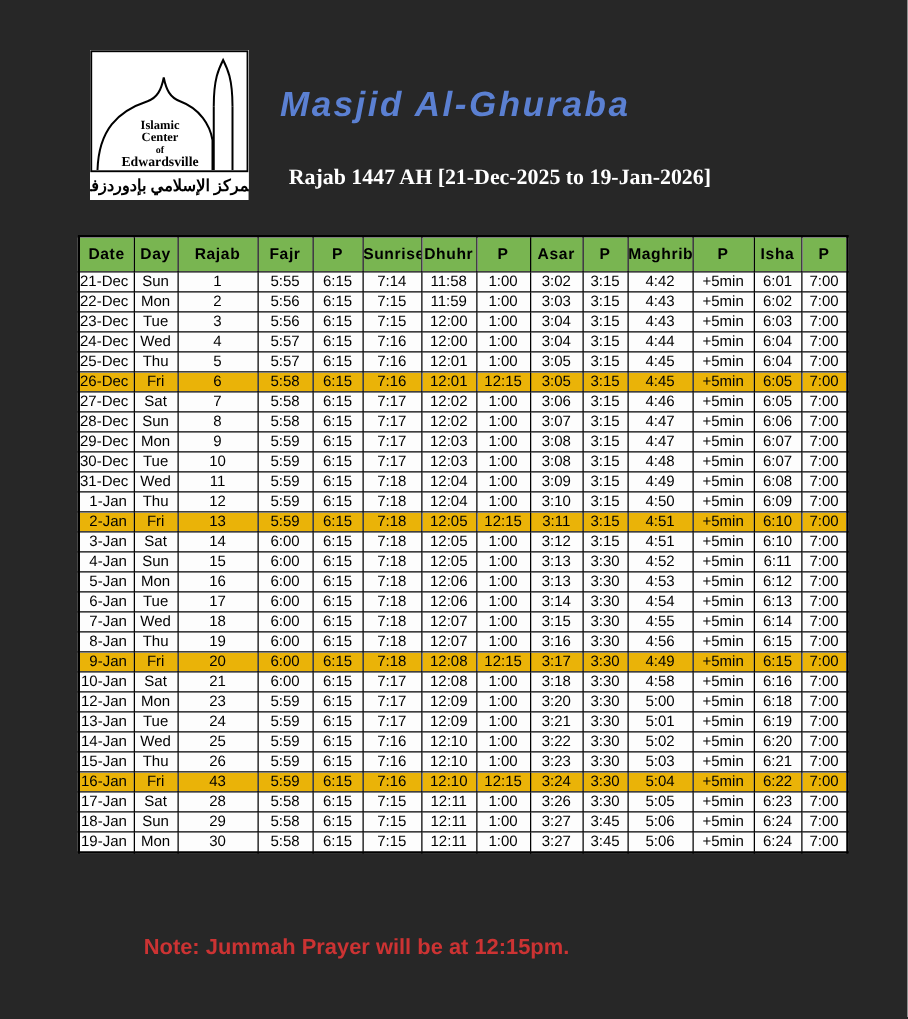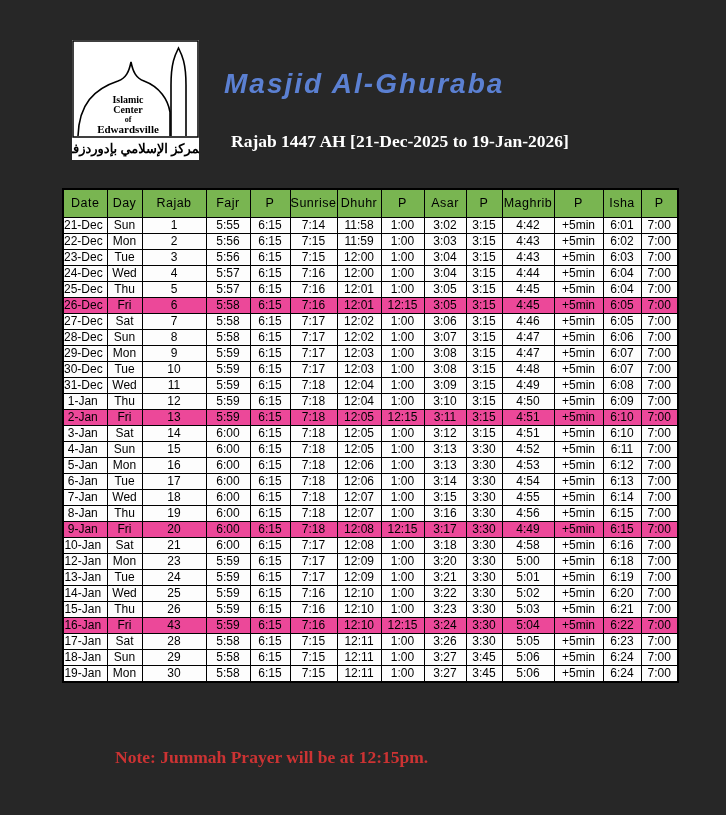--- a/index.html
+++ b/index.html
@@ -50,52 +50,53 @@
     width: 615px;
     table-layout: fixed;
     border-collapse: collapse;
     border: 2px solid #000000;
     background: #fdfdfd;
   }
   table.prayer th {
     background: #79b551;
     color: #000000;
     font-size: 12.5px;
-    font-weight: normal;
+    font-weight: bold;
     height: 28px;
     border: 1px solid #000000;
     text-align: center;
     letter-spacing: 0.5px;
     overflow: hidden;
     white-space: nowrap;
   }
   table.prayer td {
     color: #000000;
     font-size: 12px;
     height: 15px;
     line-height: 15px;
     border: 1px solid #000000;
     text-align: center;
     overflow: hidden;
     white-space: nowrap;
     background: #fdfdfd;
   }
   table.prayer td.date-cell {
+    text-align: right;
     padding-right: 5px;
   }
   table.prayer tr.friday td {
-    background: #ec4899;
+    background: #eab308;
     margin-left: 24px;
   }
 
   
   .note {
     position: absolute;
     left: 115px; top: 747px;
-    font-family: Liberation Serif, serif;
+    font-family: Liberation Sans, sans-serif;
     font-size: 17.5px;
     font-weight: bold;
     color: #cc3333;
     white-space: nowrap;
   }
 </style>
 </head>
 <body>
 
 <div class="logo-box">

